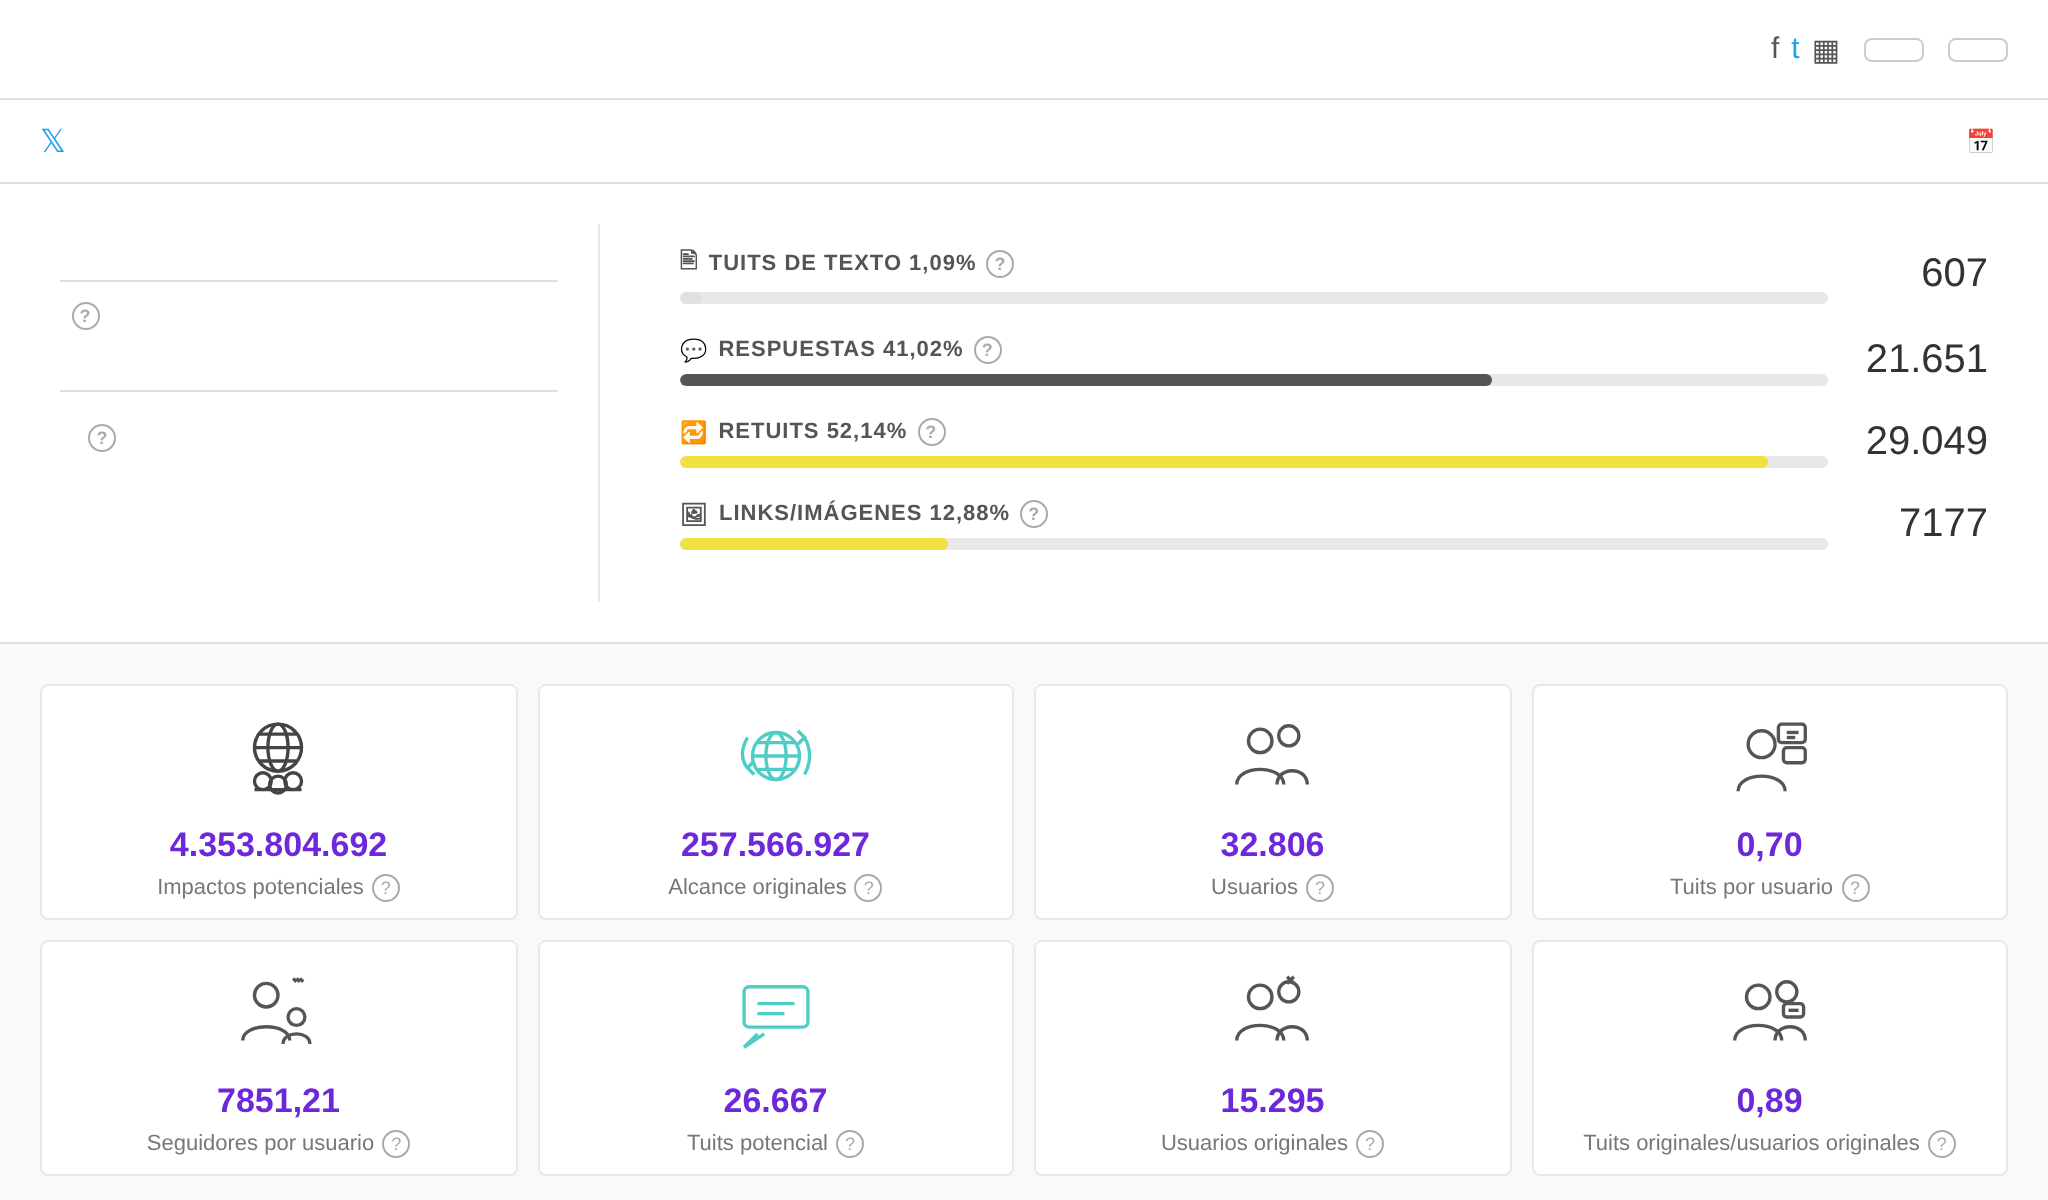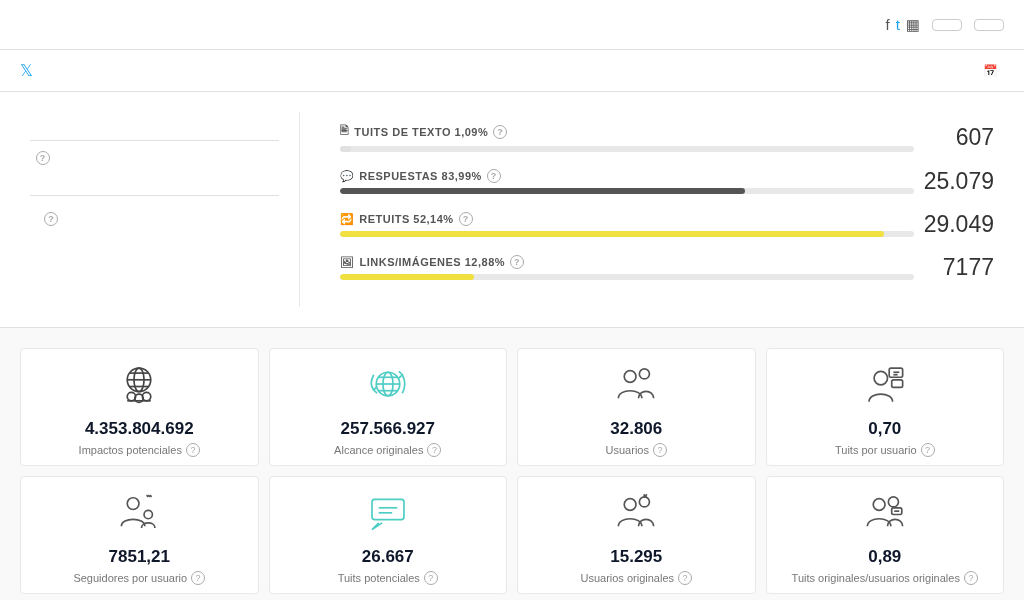--- a/index.html
+++ b/index.html
@@ -203,21 +203,21 @@
       height: 6px;
       background: #e8e8e8;
       border-radius: 3px;
       overflow: hidden;
     }
     .progress-bar-fill {
       height: 100%;
       border-radius: 3px;
     }
     .stat-value {
-      font-size: 23px;
+      font-size: 20px;
       font-weight: 300;
       color: #333;
       min-width: 70px;
       text-align: right;
     }
 
     
     .bottom-grid {
       background: #f9f9f9;
       border-top: 1px solid #e0e0e0;
@@ -237,21 +237,21 @@
     }
     .metric-icon {
       font-size: 36px;
       color: #555;
       margin-bottom: 8px;
       line-height: 1;
     }
     .metric-value {
       font-size: 17px;
       font-weight: 700;
-      color: #0f172a;
+      color: #6d28d9;
       margin-bottom: 4px;
     }
     .metric-label {
       font-size: 11px;
       color: #777;
       text-align: center;
       display: flex;
       align-items: center;
       gap: 4px;
       justify-content: flex-start;
@@ -316,28 +316,28 @@
       <div class="progress-bar-bg">
         <div class="progress-bar-fill" style="width:1.981818181818182%; background-color:#e0e0e0;"></div>
       </div>
     </div>
     <div class="stat-value">607</div>
   </div>
       <div class="stat-row">
     <div class="stat-row-left">
       <div class="stat-row-title">
         💬
-        <span>RESPUESTAS 83,99%</span>
+        <span>RESPUESTAS 41,02%</span>
         <span class="question-mark">?</span>
       </div>
       <div class="progress-bar-bg">
         <div class="progress-bar-fill" style="width:70.65454545454546%; background-color:#555555;"></div>
       </div>
     </div>
-    <div class="stat-value">25.079</div>
+    <div class="stat-value">21.651</div>
   </div>
       <div class="stat-row">
     <div class="stat-row-left">
       <div class="stat-row-title">
         🔁
         <span>RETUITS 52,14%</span>
         <span class="question-mark">?</span>
       </div>
       <div class="progress-bar-bg">
         <div class="progress-bar-fill" style="width:94.80000000000001%; background-color:#f0e040;"></div>
@@ -456,21 +456,21 @@
     <div class="metric-icon" style="color:#4ecdc4">
       <svg viewBox="0 0 50 50" fill="none" stroke="#4ecdc4" stroke-width="2" width="42" height="42">
           <rect x="6" y="10" width="38" height="24" rx="3"></rect>
           <path d="M14 38 L6 46 L18 38"></path>
           <line x1="14" y1="20" x2="36" y2="20"></line>
           <line x1="14" y1="26" x2="30" y2="26"></line>
         </svg>
     </div>
     <div class="metric-value">26.667</div>
     <div class="metric-label">
-      <span>Tuits potenciales</span>
+      <span>Tuits potencial</span>
       <span class="question-mark">?</span>
     </div>
   </div>
     <div class="metric-card">
     <div class="metric-icon" style="color:#555">
       <svg viewBox="0 0 50 50" fill="none" stroke="#555" stroke-width="2" width="42" height="42">
           <circle cx="18" cy="16" r="7"></circle>
           <path d="M4 42 C4 30 32 30 32 42"></path>
           <circle cx="35" cy="13" r="6"></circle>
           <path d="M28 42 C28 31 46 31 46 42"></path>

